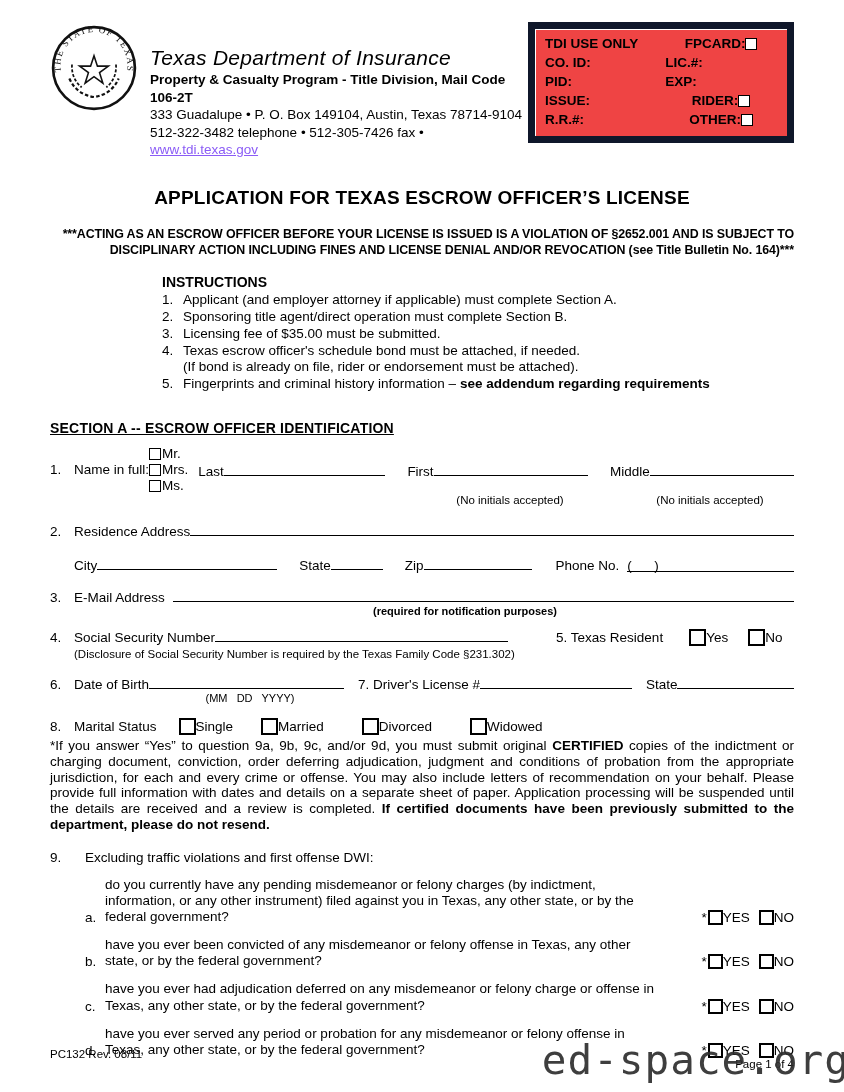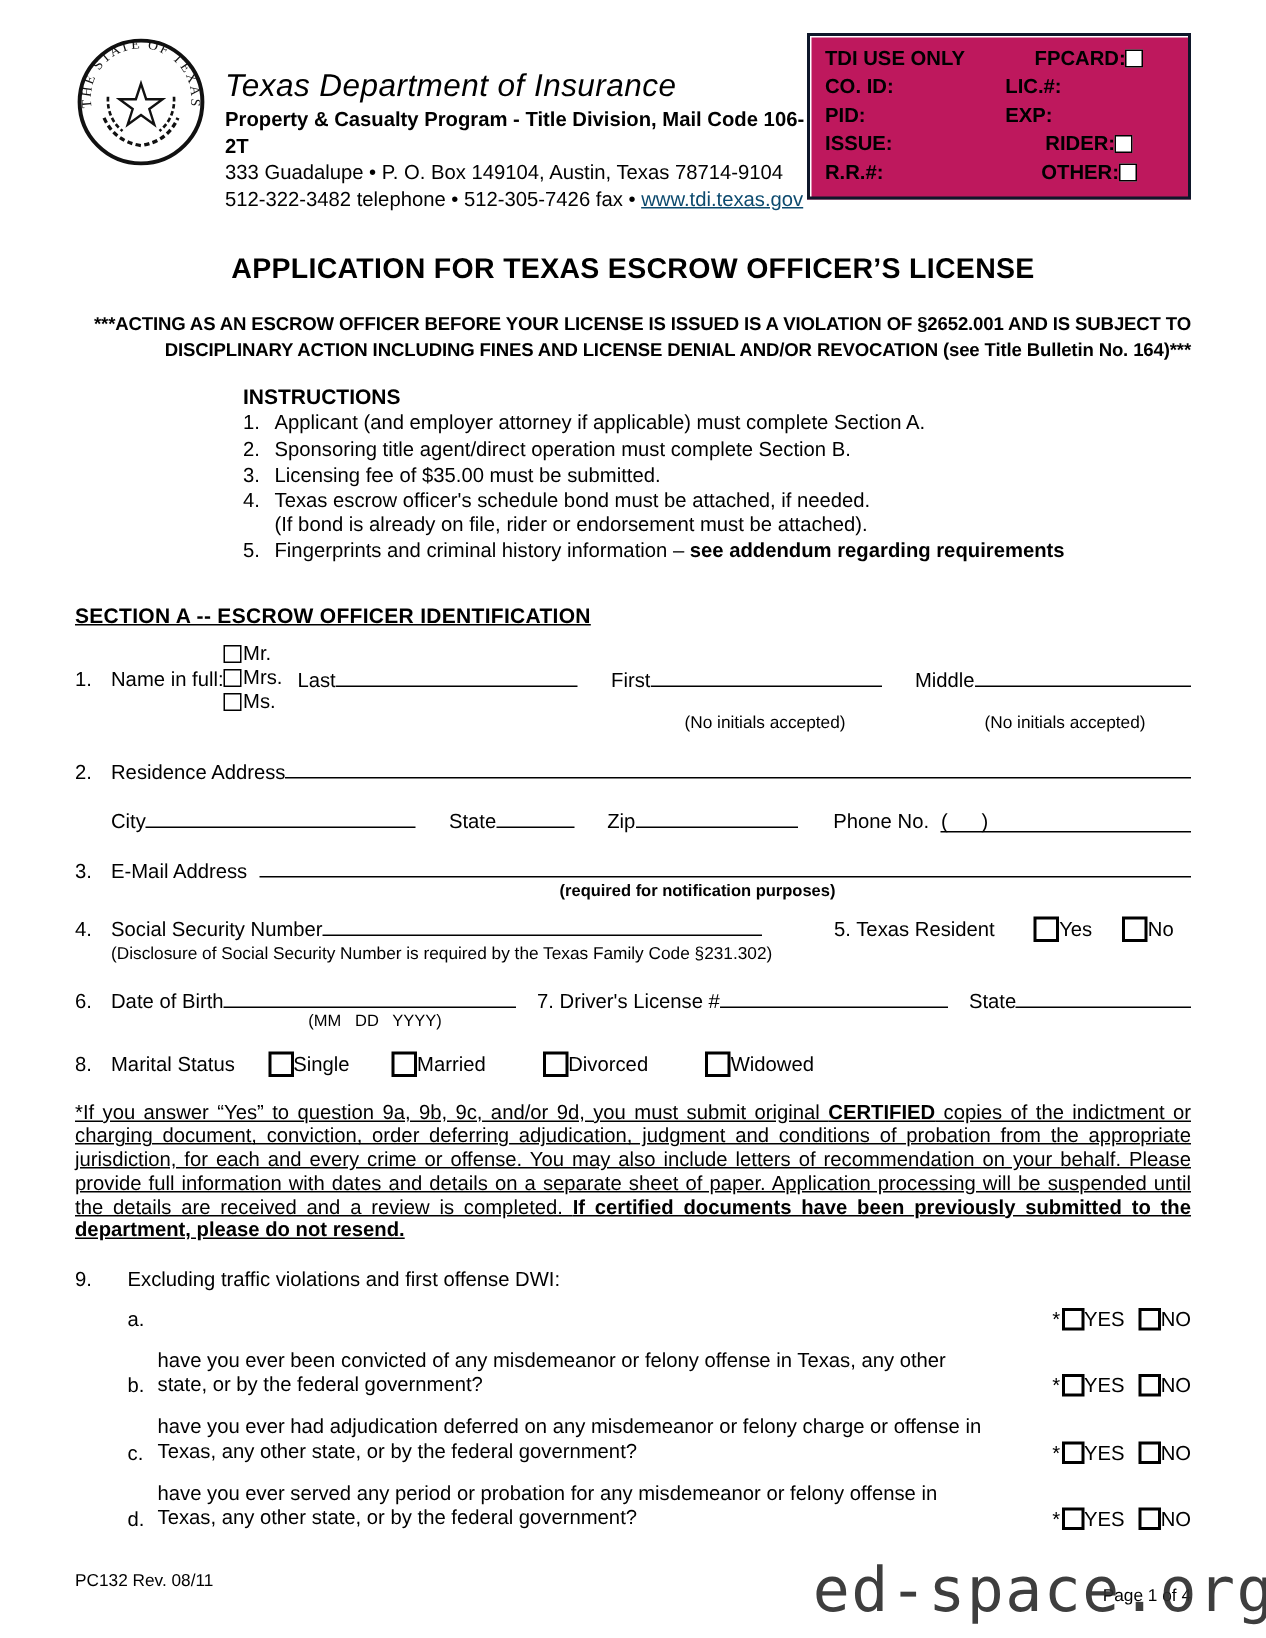--- a/index.html
+++ b/index.html
@@ -14,24 +14,24 @@
     overflow:hidden;
     background:#fff;
   }
   
   .header{display:flex;align-items:flex-start;}
   .seal{flex:0 0 auto;margin-top:2px;}
   .agency{margin-left:12px;margin-top:22px;line-height:1.3;}
   .agency-name{font-size:21px;font-weight:normal;font-style:italic;letter-spacing:.3px;}
   .program-line{font-weight:bold;font-size:13.5px;}
   .addr-line,.contact-line{font-size:13.5px;}
-  .weblink{color:#0c4a6e;text-decoration:underline;}
+  .weblink{color:#8b5cf6;text-decoration:underline;}
   .tdi-box{
     margin-left:auto;flex:0 0 232px;
-    background:#be185d;border:2px solid #0f172a;
+    background:#ef4444;border:7px solid #0f172a;
     box-shadow:inset 1px 1px 0 #fff;
     padding:7px 10px 9px 10px;
     font-weight:bold;font-size:13.5px;
     display:grid;grid-template-columns:1.04fr 1fr;
     row-gap:4px;column-gap:4px;
   }
   .tdi-cell{white-space:nowrap;}
   .tdi-right{display:flex;justify-content:center;align-items:center;}
   
   .cb{display:inline-block;width:13px;height:13px;border:2px solid #000;background:#fff;vertical-align:-2px;box-sizing:border-box;}
@@ -55,21 +55,21 @@
   .qrow{display:flex;align-items:baseline;}
   .q1row{display:flex;align-items:center;margin-top:10px;}
   .cbstack{display:flex;flex-direction:column;line-height:1.18;margin-right:10px;}
   .cbstack span.lbl{margin-left:1px;}
   .name-fields{display:flex;flex:1;align-items:baseline;}
   .subnote-row{position:relative;height:15px;font-size:11.5px;}
   .subnote{position:absolute;transform:translateX(-50%);white-space:nowrap;}
   .small-note{font-size:11.5px;}
   .bold{font-weight:bold;}
   .gapL{margin-left:22px;}
-  .certified{margin-top:16px;text-align:justify;line-height:1.165;text-decoration:underline;}
+  .certified{margin-top:3px;text-align:justify;line-height:1.165;}
   .q9-intro{display:flex;margin-top:17px;}
   .q9-item{display:flex;align-items:flex-end;margin-top:12px;}
   .q9-letter{flex:0 0 20px;margin-left:35px;}
   .q9-text{width:560px;line-height:1.2;}
   .yesno{margin-left:auto;white-space:nowrap;display:flex;align-items:center;}
   .yesno .cb{margin-right:0px;}
   .yesno .star{margin-right:1px;}
   .yesno .no-gap{margin-left:9px;}
   
   .footer-form{position:absolute;left:50px;bottom:32px;font-size:11.5px;}
@@ -241,20 +241,21 @@
 
   <div class="certified"><span>*If you answer “Yes” to question 9a, 9b, 9c, and/or 9d, you must submit original </span><span class="bold">CERTIFIED</span><span> copies of the indictment or charging document, conviction, order deferring adjudication, judgment and conditions of probation from the appropriate jurisdiction, for each and every crime or offense.  You may also include letters of recommendation on your behalf.  Please provide full information with dates and details on a separate sheet of paper.  Application processing will be suspended until the details are received and a review is completed.  </span><span class="bold">If certified documents have been previously submitted to the department, please do not resend.</span></div>
 
   <div class="q9-intro">
     <span class="qnum" style="flex:0 0 35px">9.</span>
     <span>Excluding traffic violations and first offense DWI:</span>
   </div>
 
   <div class="q9-item">
     <span class="q9-letter">a.</span>
+    <span class="q9-text">do you currently have any pending misdemeanor or felony charges (by indictment, information, or any other instrument) filed against you in Texas, any other state, or by the federal government?</span>
     <span class="yesno">
         <span class="star">*</span>
         <span class="cb md"></span>
         <span>YES</span>
         <span class="cb md no-gap"></span>
         <span>NO</span>
       </span>
   </div>
 
   <div class="q9-item">

